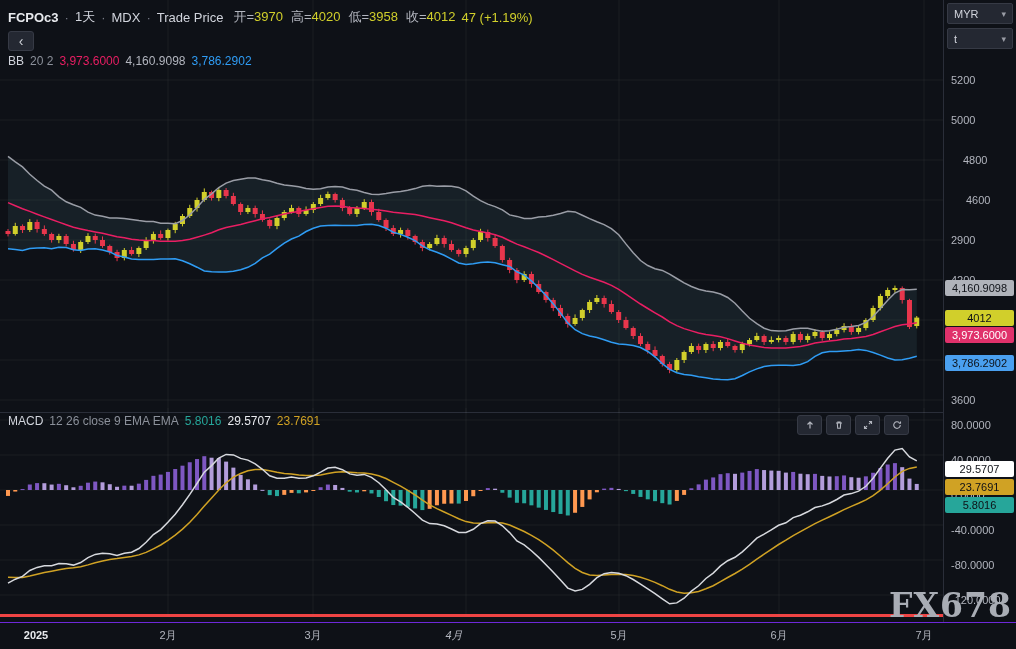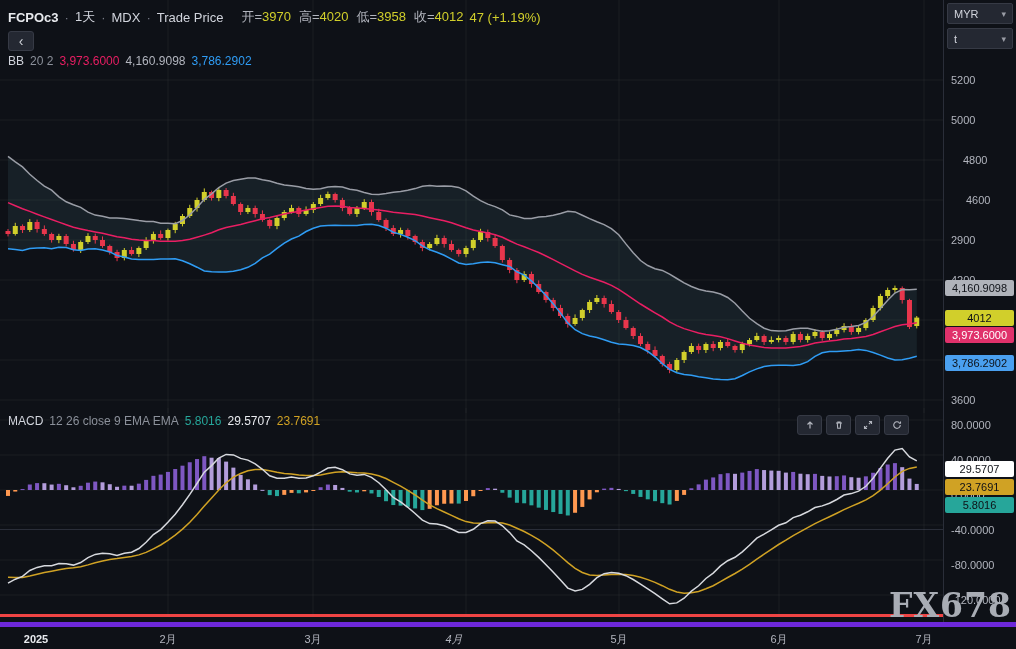--- a/index.html
+++ b/index.html
@@ -1,49 +1,49 @@
 <!DOCTYPE html>
 <html><head>
 <meta charset="utf-8">
 <style>
   *{margin:0;padding:0;box-sizing:border-box}
   html,body{background:#000}
   body{font-family:"Liberation Sans",sans-serif}
   .app{position:relative;width:1016px;height:649px;background:#0e1117;overflow:hidden;color:#d1d4dc}
   .pane{position:absolute;left:0}
-  .price-pane{top:0;width:943px;height:530px;border-bottom:1px solid #2a2e39}
+  .price-pane{top:0;width:943px;height:413px;border-bottom:1px solid #2a2e39}
   .macd-pane{top:408px;width:943px;height:209px;border-bottom:3px solid #ef4444}
   svg{display:block}
   .legend{position:absolute;left:8px;display:flex;gap:6px;align-items:center;font-size:12px;white-space:nowrap;z-index:6}
   .header-row{top:8px;font-size:13px}
   .bb-row{top:54px}
   .macd-row{top:6px}
   .sym{font-weight:700;color:#e8eaee}
   .sep{color:#787b86}
   .params{color:#8b909a}
-  .ohlc{display:flex;gap:8px;margin-left:12px}
+  .ohlc{display:flex;gap:8px;margin-left:4px}
   .ohlc-label{color:#b2b5be}
   .val-up{color:#d1cf2b}
   .val-pink{color:#e91e63}
   .val-gray{color:#b2b5be}
   .val-blue{color:#2f9cf4}
   .val-teal{color:#26a69a}
   .val-white{color:#e8eaee}
   .val-yellow{color:#d0a224}
   .back-btn{position:absolute;left:8px;top:31px;width:26px;height:20px;background:#242832;border:1px solid #363a45;border-radius:3px;color:#cfd2d8;font-size:14px;line-height:17px;text-align:center;cursor:pointer;z-index:6}
   .pane-toolbar{position:absolute;top:7px;right:34px;display:flex;gap:4px;z-index:6}
   .tool-btn{width:25px;height:20px;background:#242832;border:1px solid #363a45;border-radius:3px;display:flex;align-items:center;justify-content:center;cursor:pointer}
   .right-axis{position:absolute;left:943px;top:0;width:73px;height:622px;border-left:1px solid #2a2e39;font-size:11px;color:#b2b5be}
   .axis-select{position:absolute;left:3px;right:3px;height:21px;background:#242832;border:1px solid #363a45;border-radius:2px;display:flex;align-items:center;justify-content:space-between;padding:0 6px;font-size:11px;color:#d1d4dc;cursor:pointer;z-index:7}
   .sel-cur{top:3px}
   .sel-unit{top:28px}
   .caret{color:#9a9da6;font-size:9px}
   .tick{position:absolute;left:7px;z-index:2}
   .badge{position:absolute;left:1px;right:2px;height:16px;border-radius:2px;font-size:11px;line-height:16px;text-align:center;z-index:5}
-  .bottom-axis{position:absolute;left:0;top:622px;width:1016px;height:27px;background:#0e1117;border-top:5px solid #6d28d9;z-index:3}
+  .bottom-axis{position:absolute;left:0;top:622px;width:1016px;height:27px;background:#0e1117;border-top:1px solid #6d28d9;z-index:3}
   .time-label{position:absolute;top:0;transform:translateX(-50%);line-height:25px;font-size:11px;color:#b2b5be}
   .time-label.bold{color:#e8eaee;font-weight:700}
   .watermark{position:absolute;right:4px;top:586px;font-family:"DejaVu Serif",serif;font-weight:700;font-size:33px;letter-spacing:1px;color:#a9adb5;z-index:8}
 </style>
 </head>
 <body>
 
 <div class="app">
 
   <div class="pane price-pane">

